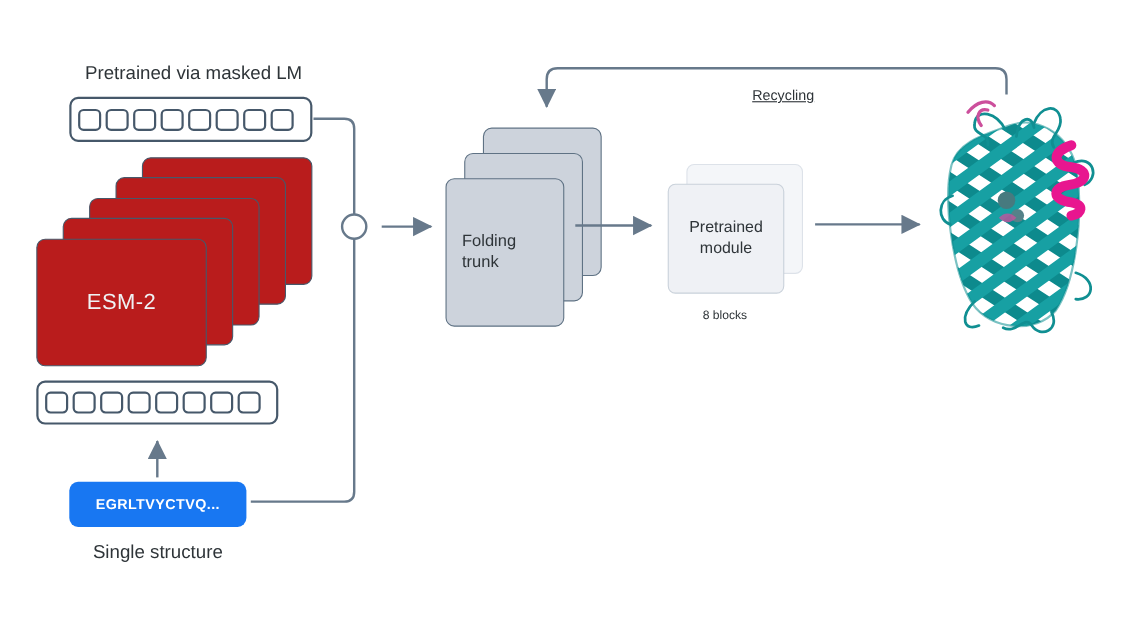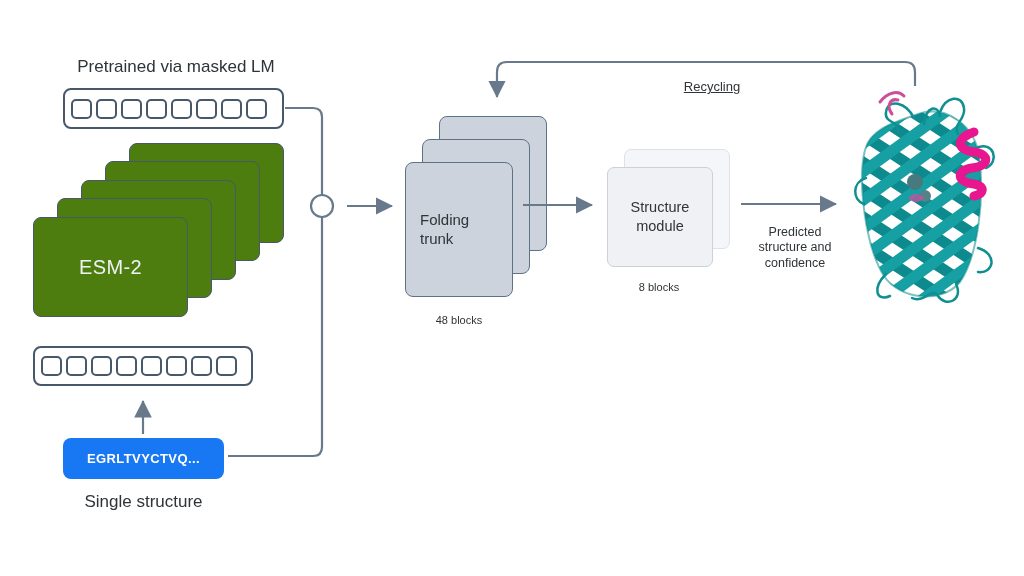--- a/index.html
+++ b/index.html
@@ -14,22 +14,22 @@
   .token-row{
     box-sizing:border-box;border:2.5px solid #46586a;border-radius:8px;background:#fff;
     display:flex;align-items:center;gap:4px;padding:0 6px;
   }
   .token-cell{
     box-sizing:border-box;width:21px;height:20px;border:2.5px solid #46586a;border-radius:5px;background:#fff;flex:0 0 auto;
   }
 
   
   .esm-card{
-    box-sizing:border-box;width:155px;height:100px;border-radius:8px;
-    background:#4d7c0f;border:1.5px solid #47586a;
+    box-sizing:border-box;width:155px;height:116px;border-radius:8px;
+    background:#b91c1c;border:1.5px solid #47586a;
   }
   .esm-front{display:flex;align-items:center;justify-content:center;
     color:#eff2f4;font-size:20px;letter-spacing:.4px;}
 
   
   .trunk-card{
     box-sizing:border-box;width:108px;height:135px;border-radius:8px;
     background:#cdd3dc;border:1.5px solid #5f7284;
   }
   .trunk-front{display:flex;align-items:center;justify-content:center;
@@ -99,30 +99,28 @@
   <div class="abs seq-btn" style="left:63px;top:438px;">
     <span>EGRLTVYCTVQ...</span>
   </div>
   <div class="abs caption lbl-seq" style="left:63px;top:492px;width:161px;">Single structure</div>
 
   <div class="abs trunk-card" style="left:439px;top:116px;"></div>
   <div class="abs trunk-card" style="left:422px;top:139px;"></div>
   <div class="abs trunk-card trunk-front" style="left:405px;top:162px;">
     <span>Folding trunk</span>
   </div>
-  <div class="abs caption lbl-blocks" style="left:399px;top:314px;width:120px;">48 blocks</div>
 
   <div class="abs sm-card sm-back" style="left:624px;top:149px;"></div>
   <div class="abs sm-card sm-front" style="left:607px;top:167px;">
-    <span>Structure module</span>
+    <span>Pretrained module</span>
   </div>
   <div class="abs caption lbl-blocks" style="left:599px;top:281px;width:120px;">8 blocks</div>
 
   <div class="abs caption lbl-recycle" style="left:658px;top:79px;width:108px;text-decoration:underline;">Recycling</div>
-  <div class="abs caption lbl-pred" style="left:744px;top:225px;width:102px;">Predicted structure and confidence</div>
 
   <svg class="abs" id="protein" style="left:828px;top:80px;" width="180" height="228" viewBox="0 0 180 228">
     <defs>
       <clipPath id="barrel">
         <path d="M90,34 C118,24 147,46 151,76 C157,116 150,176 132,202 C114,224 72,220 56,196 C38,168 29,102 37,70 C43,48 68,42 90,34 Z"></path>
       </clipPath>
     </defs>
 
     <g clip-path="url(#barrel)">
       <rect x="0" y="0" width="180" height="228" fill="#ffffff"></rect>

